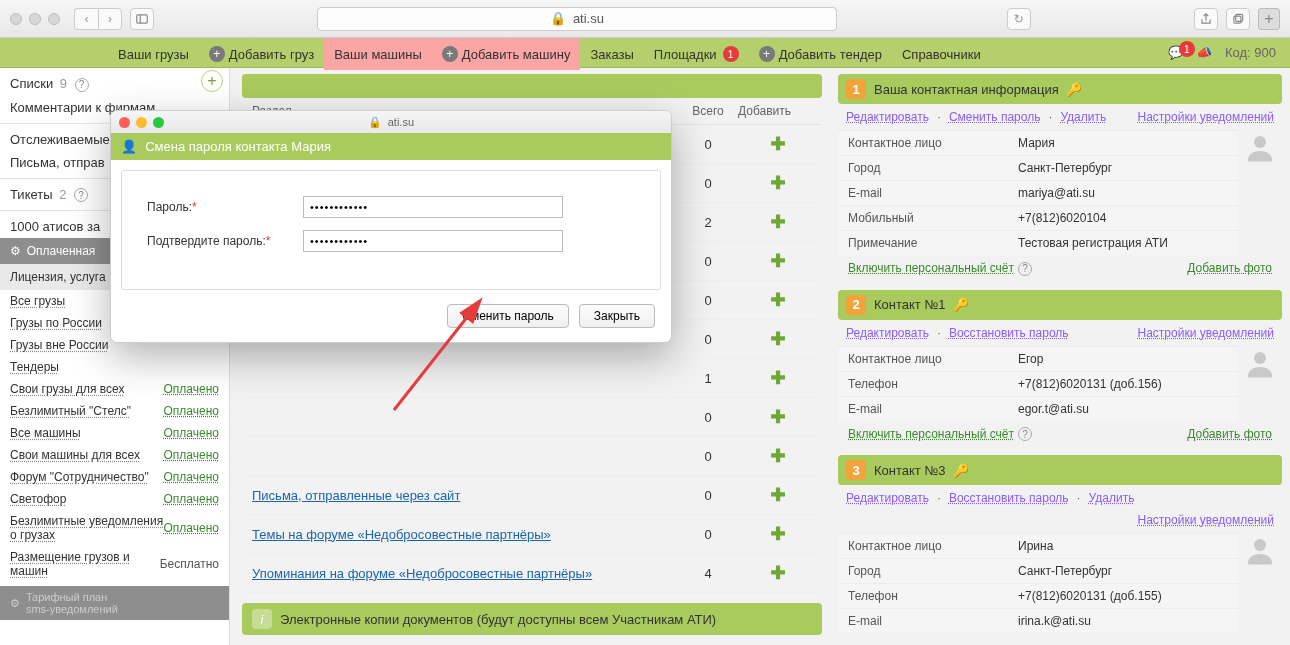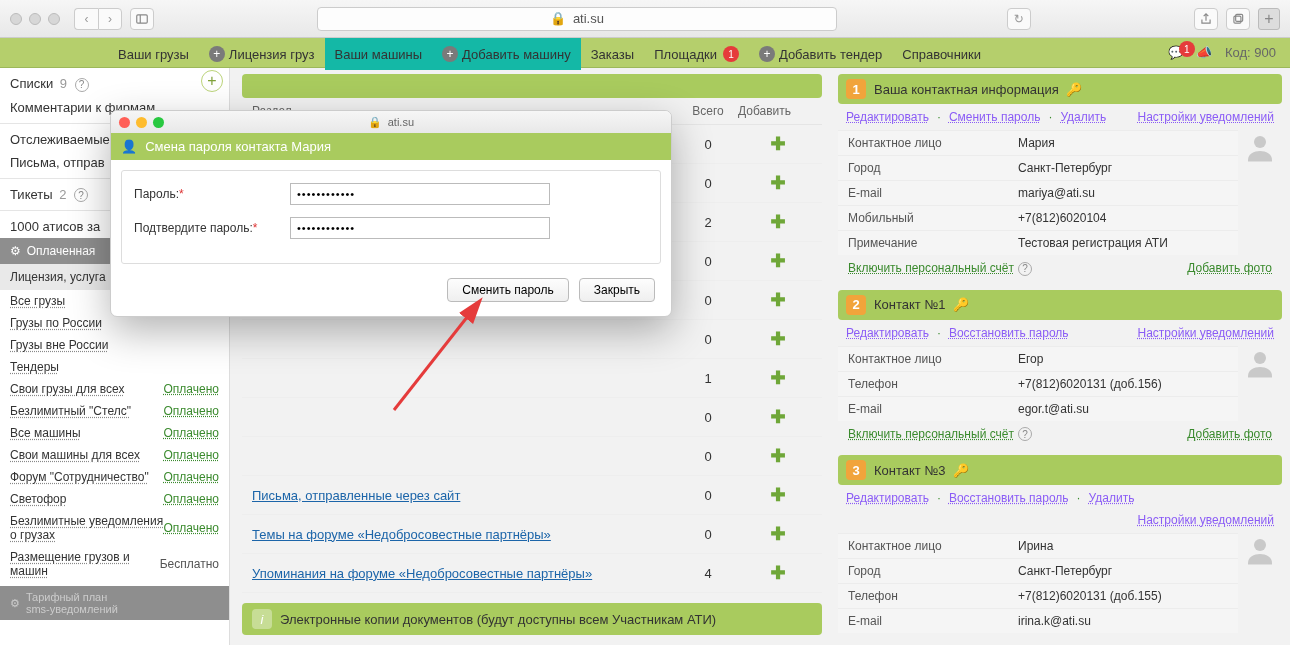--- a/index.html
+++ b/index.html
@@ -15,21 +15,21 @@
   .navgroup .navbtn:last-child{border-radius:0 4px 4px 0}
   .url-bar{flex:1;max-width:520px;margin:0 auto;height:24px;border:1px solid #ccc;border-radius:4px;background:#fdfdfd;display:flex;align-items:center;justify-content:center;gap:6px;color:#555;font-size:13px;}
   .pad-icon{width:14px;height:14px}
   .right-chrome{display:flex;gap:8px;margin-left:auto;align-items:center}
   .tab-plus{width:22px;height:22px;background:#ddd;display:flex;align-items:center;justify-content:center;border-radius:3px;color:#888;font-size:16px;border:1px solid #bbb;}
 
   
   .topnav{height:30px;background:#b5cf6c;display:flex;align-items:stretch;font-size:13px;color:#333;border-bottom:1px solid #9cb85a}
   .topnav .left-pad{width:108px}
   .nav-item{display:flex;align-items:center;padding:16px 10px;cursor:pointer;gap:4px;white-space:nowrap}
-  .nav-item.active{background:#14b8a6}
+  .nav-item.active{background:#fca5a5}
   .plus-circle{width:16px;height:16px;border-radius:50%;background:#7a7a7a;color:#fff;display:inline-flex;align-items:center;justify-content:center;font-size:12px;line-height:1}
   .red-badge{background:#e53b3b;color:#fff;border-radius:9px;min-width:16px;height:16px;font-size:10px;display:inline-flex;align-items:center;justify-content:center;padding:0 4px;margin-left:2px}
   .topnav .spacer{flex:1}
   .top-right{display:flex;align-items:center;gap:12px;padding-right:14px;color:#666}
   .bell-wrap{position:relative}
   .bell-wrap .red-badge{position:absolute;top:-4px;right:-10px}
 
   
   .main{display:flex;height:calc(645px - 38px - 30px)}
   .sidebar{width:230px;background:#fff;border-right:1px solid #ddd;overflow:hidden;padding-top:4px}
@@ -78,21 +78,21 @@
   .card-foot a{color:#3a8a2d;text-decoration:underline dotted}
   .qmark{display:inline-flex;width:14px;height:14px;border:1px solid #aaa;border-radius:50%;align-items:center;justify-content:center;font-size:10px;color:#888;margin-left:4px}
 
   
   .modal{position:absolute;left:110px;top:110px;width:562px;background:#fff;border-radius:7px;box-shadow:0 14px 40px rgba(0,0,0,0.30);overflow:hidden;border:1px solid #ccc}
   .modal-top{height:22px;background:linear-gradient(#f6f6f6,#e8e8e8);display:flex;align-items:center;padding:0 8px;gap:6px;color:#666;font-size:11px;justify-content:center;position:relative}
   .modal-top .traffic{position:absolute;left:8px;display:flex;gap:6px}
   .mdot{width:11px;height:11px;border-radius:50%}
   .md-r{background:#ff5f57}.md-y{background:#febc2e}.md-g{background:#28c840}
   .modal-title{background:#a9cb5e;color:#fff;padding:6px 10px;font-size:13px;display:flex;align-items:center;gap:8px}
-  .modal-body{padding:12px;border:1px solid #ddd;margin:10px;border-radius:3px}
+  .modal-body{padding:25px;border:1px solid #ddd;margin:10px;border-radius:3px}
   .frow{display:flex;align-items:center;margin-bottom:12px;gap:6px}
   .frow label{width:150px;font-size:12px;text-align:left}
   .req{color:#d33}
   .frow input{flex:0 0 260px;height:22px;border:1px solid #bbb;padding:2px 6px;font-size:11px;letter-spacing:1px}
   .modal .btns{display:flex;gap:10px;justify-content:flex-end;padding:4px 16px 14px}
   .mbtn{background:linear-gradient(#fdfdfd,#efefef);border:1px solid #bbb;border-radius:4px;padding:4px 14px;font-size:12px;cursor:pointer}
 
   
   .arrow{position:absolute;left:384px;top:290px;pointer-events:none}
 </style>
@@ -136,21 +136,21 @@
   </div>
 </div>
 
 <div class="topnav">
   <div class="left-pad"></div>
   <div class="nav-item">
       <span>Ваши грузы</span>
     </div>
   <div class="nav-item">
       <span class="plus-circle">+</span>
-      <span>Лицензия груз</span>
+      <span>Добавить груз</span>
     </div>
   <div class="nav-item active">
       <span>Ваши машины</span>
     </div>
   <div class="nav-item active">
       <span class="plus-circle">+</span>
       <span>Добавить машину</span>
     </div>
   <div class="nav-item">
       <span>Заказы</span>

